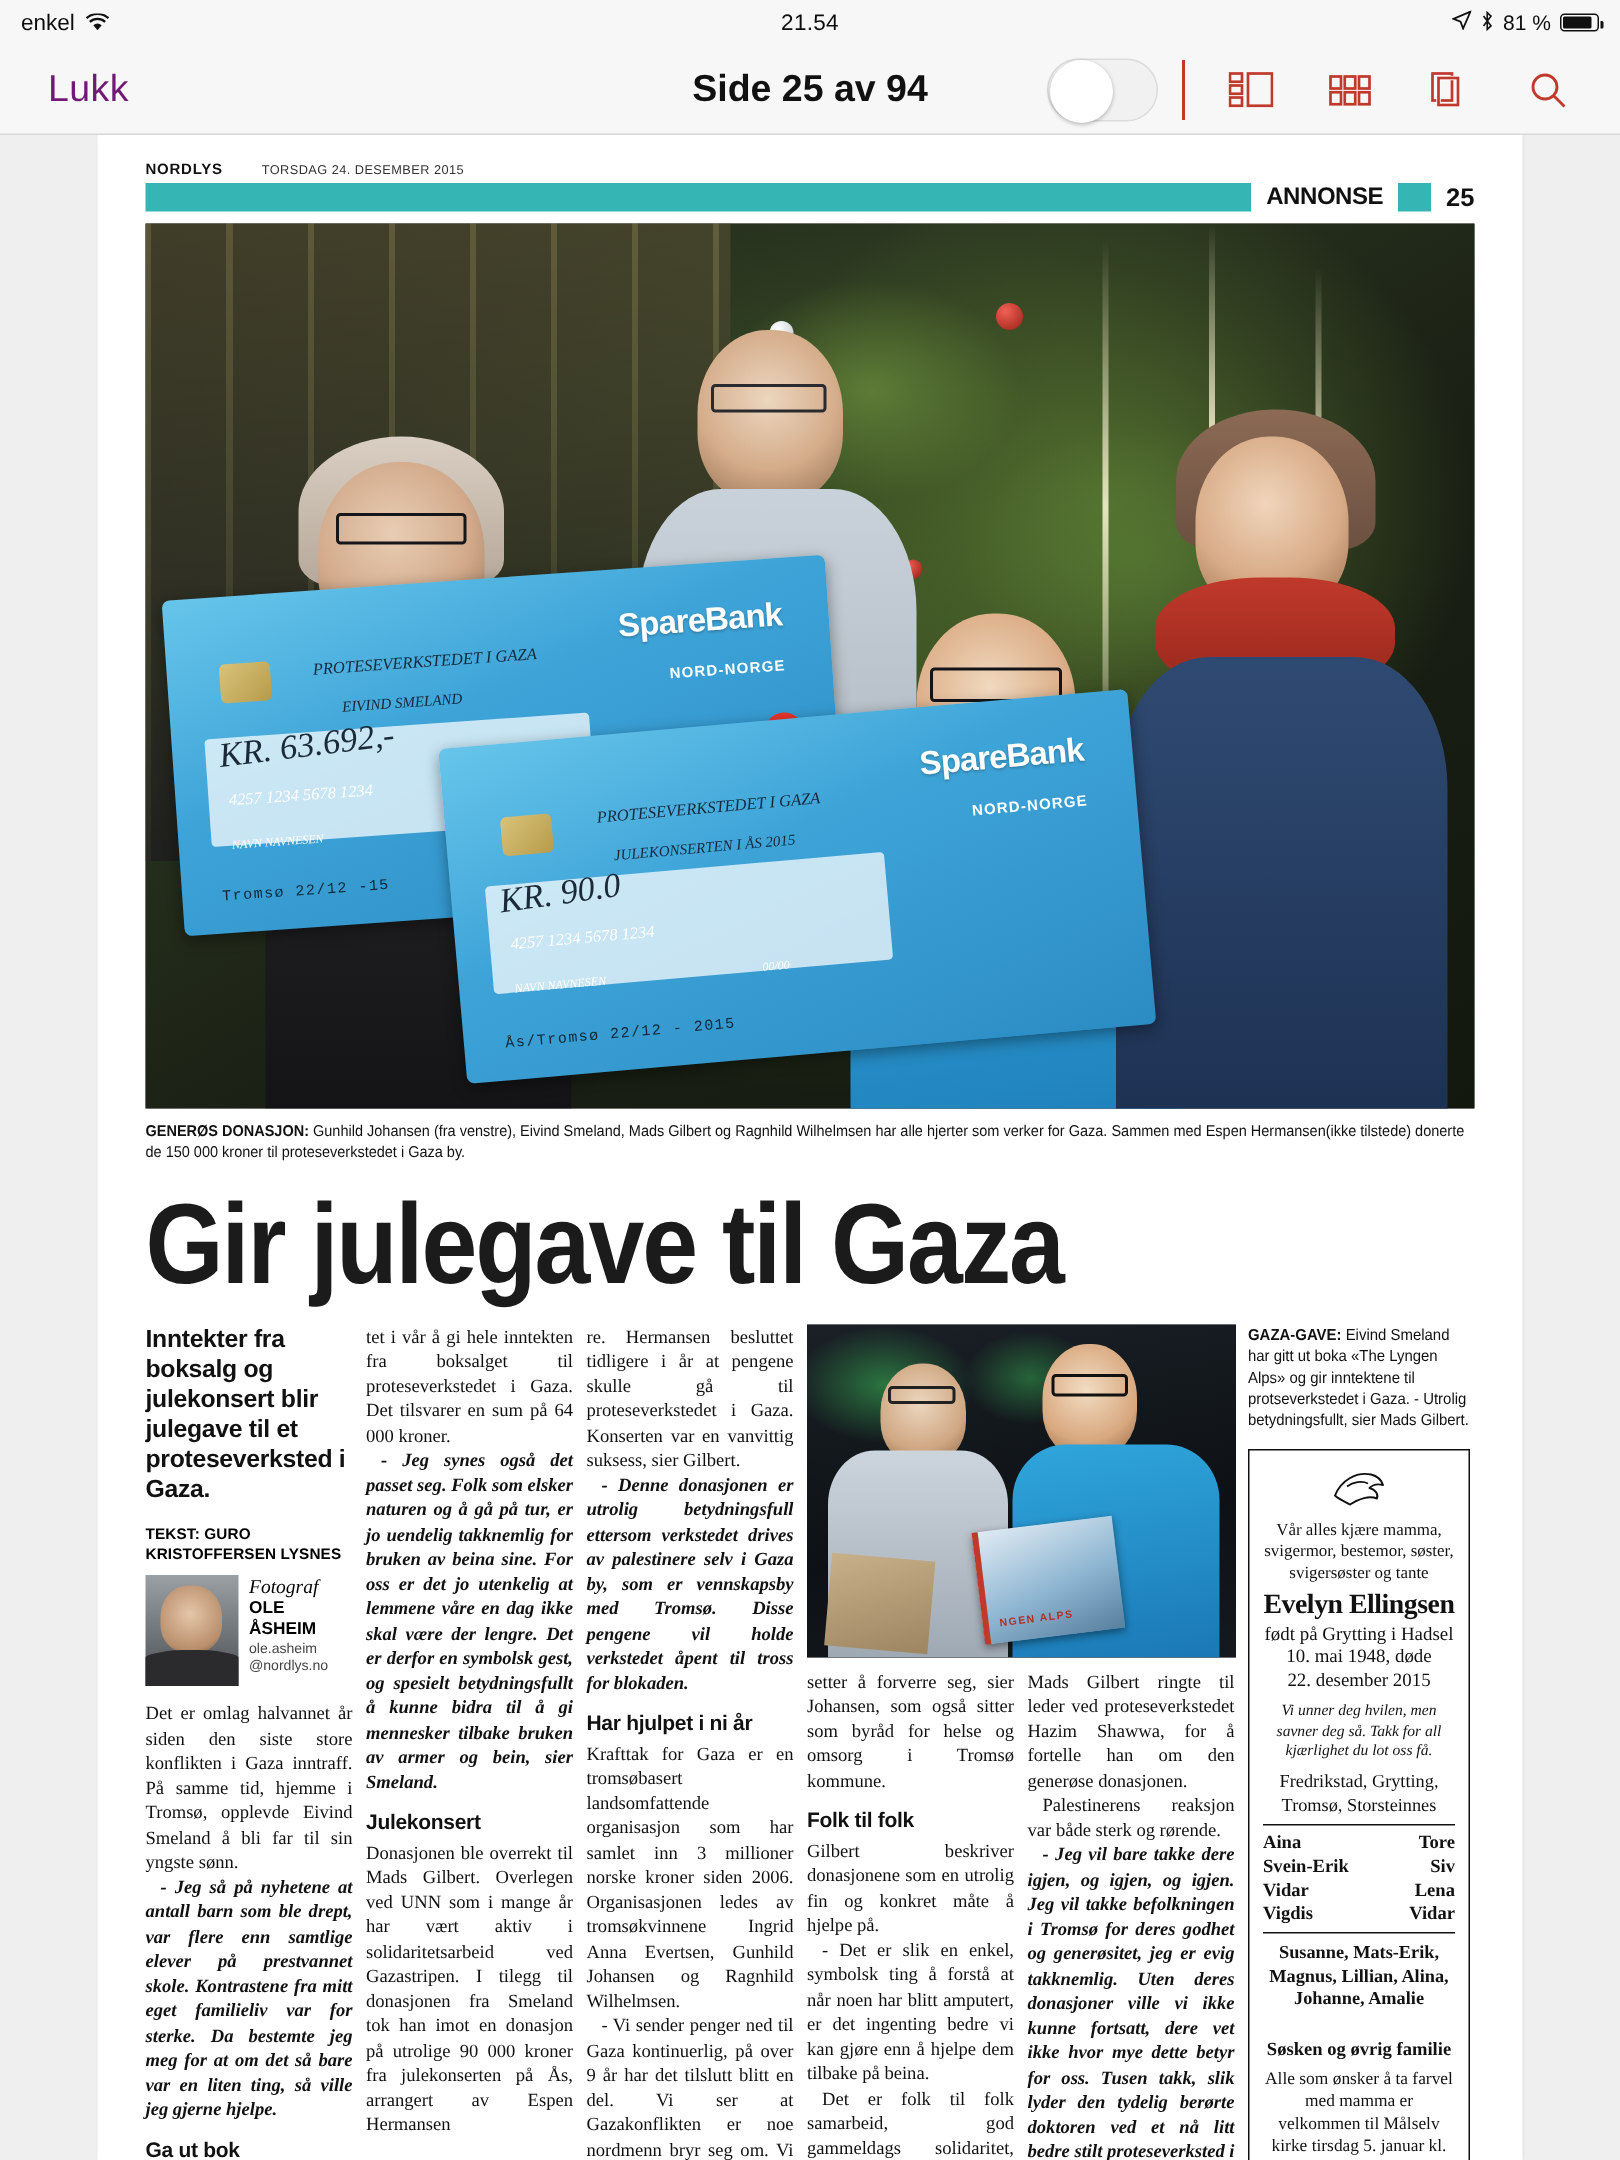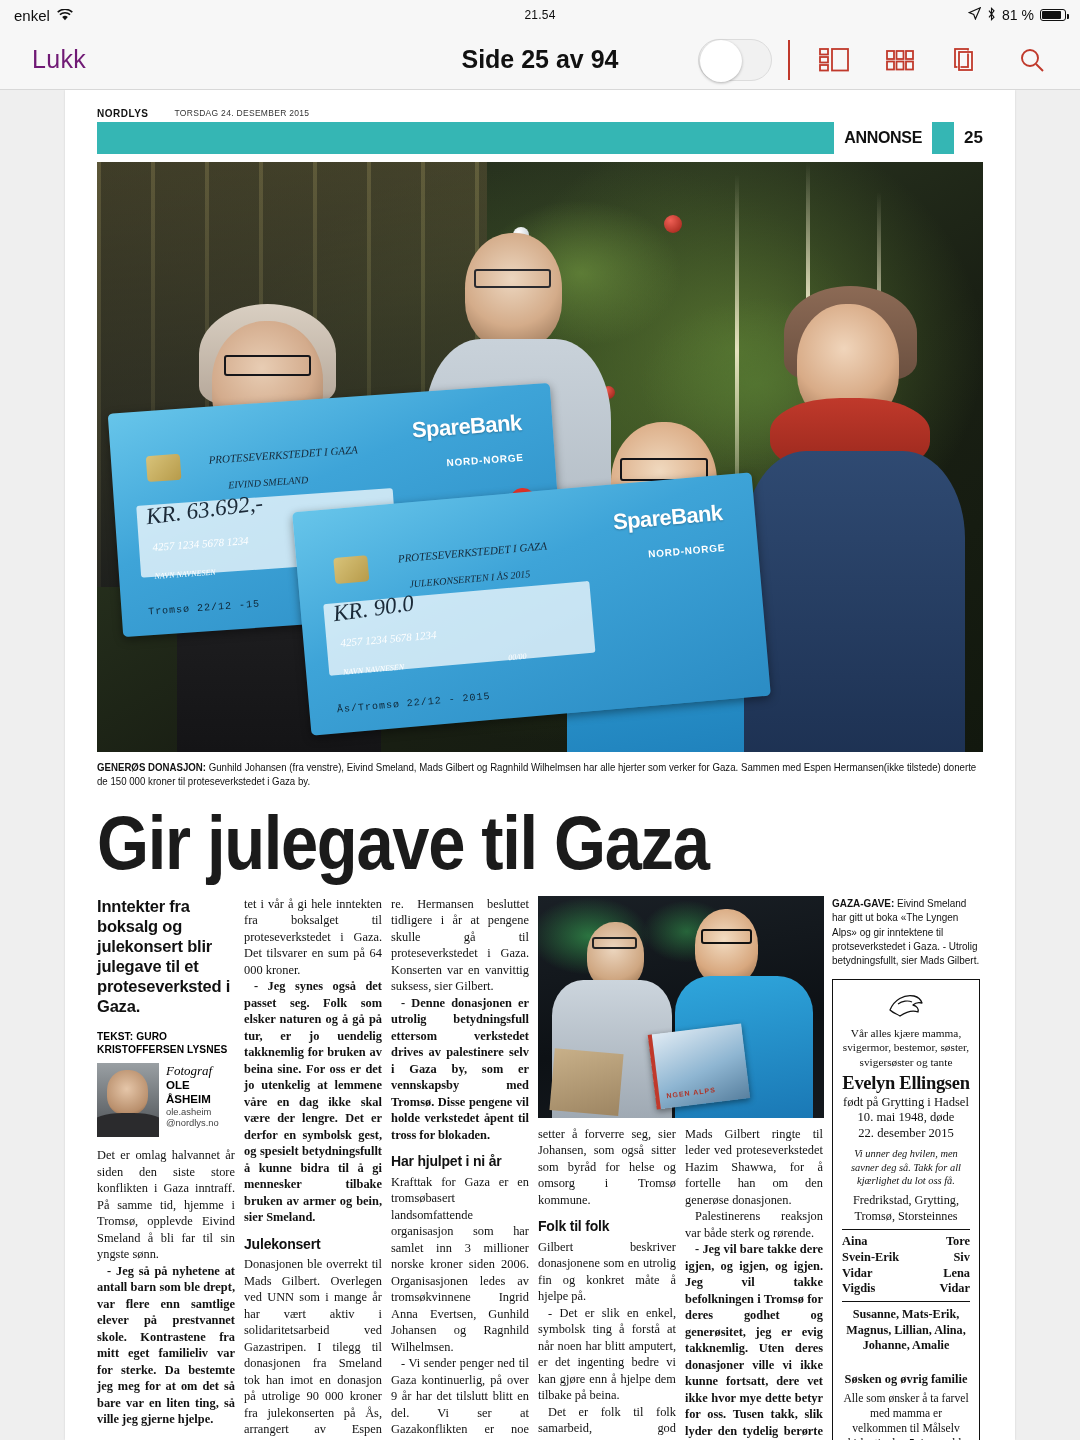--- a/index.html
+++ b/index.html
@@ -19,21 +19,21 @@
     display: flex;
     align-items: center;
     padding: 0 14px;
     font-size: 15px;
     color: #0d0d0d;
     position: relative;
   }
   .status-left { display: flex; align-items: center; gap: 7px; }
   .status-center {
     position: absolute; left: 0; right: 0; text-align: center;
-    font-size: 12px; letter-spacing: .2px;
+    font-size: 15px; letter-spacing: .2px;
   }
   .status-right {
     margin-left: auto; display: flex; align-items: center; gap: 6px;
     font-size: 14px; position: relative; z-index: 2;
   }
   .wifi-icon { display: inline-block; width: 16px; height: 12px; position: relative; }
   .wifi-icon svg { display: block; }
   .batt {
     width: 26px; height: 12px; border: 1.4px solid #111; border-radius: 3px;
     position: relative; display: inline-block;
@@ -94,21 +94,21 @@
     background: #fff;
     padding: 18px 0 0 0;
     box-shadow: 0 0 2px rgba(0,0,0,.12);
   }
   .paper-inner { padding: 0 32px; }
 
   
   .masthead { display: flex; align-items: flex-end; gap: 26px; padding-bottom: 3px; }
   .mast-logo { font-size: 10px; font-weight: bold; letter-spacing: .5px; color: #111; }
   .mast-date { font-size: 8.5px; color: #333; letter-spacing: .3px; padding-bottom: 1px; }
-  .mast-bar { display: flex; align-items: stretch; height: 32px; gap: 4px; }
+  .mast-bar { display: flex; align-items: stretch; height: 19px; gap: 4px; }
   .mast-bar .teal { background: #35b6b4; flex: 1; }
   .mast-bar .annonse {
     background: #fff; color: #111; font-weight: bold; font-size: 16px;
     display: flex; align-items: center; padding: 0 6px; letter-spacing: -.3px;
   }
   .mast-bar .teal-sq { background: #35b6b4; width: 22px; }
   .mast-bar .pagenum {
     background: #fff; color: #111; font-weight: bold; font-size: 17px;
     display: flex; align-items: center; padding-left: 6px;
   }
@@ -281,21 +281,21 @@
   .photog-txt .nm { font-weight: bold; font-size: 11.5px; line-height: 1.15; }
   .photog-txt .mail { color: #444; font-size: 9.4px; line-height: 1.2; }
 
   .body-txt {
     font-family: "Liberation Serif", serif;
     font-size: 12.4px; line-height: 1.33; color: #111;
     text-align: justify; hyphens: auto;
   }
   .body-txt p { margin-bottom: 0; text-indent: 10px; }
   .body-txt p.noindent { text-indent: 0; }
-  .body-txt p.q { font-weight: bold; }
+  .body-txt p.q { font-weight: bold; font-style: italic; }
   .subhead {
     font-family: "Liberation Sans", sans-serif;
     font-weight: bold; font-size: 14px; margin: 9px 0 3px 0; color: #111;
     letter-spacing: -.2px;
   }
 
   
   .photo2 {
     width: 100%; height: 222px; position: relative; overflow: hidden;
     background: #0e1216; margin-bottom: 8px;

